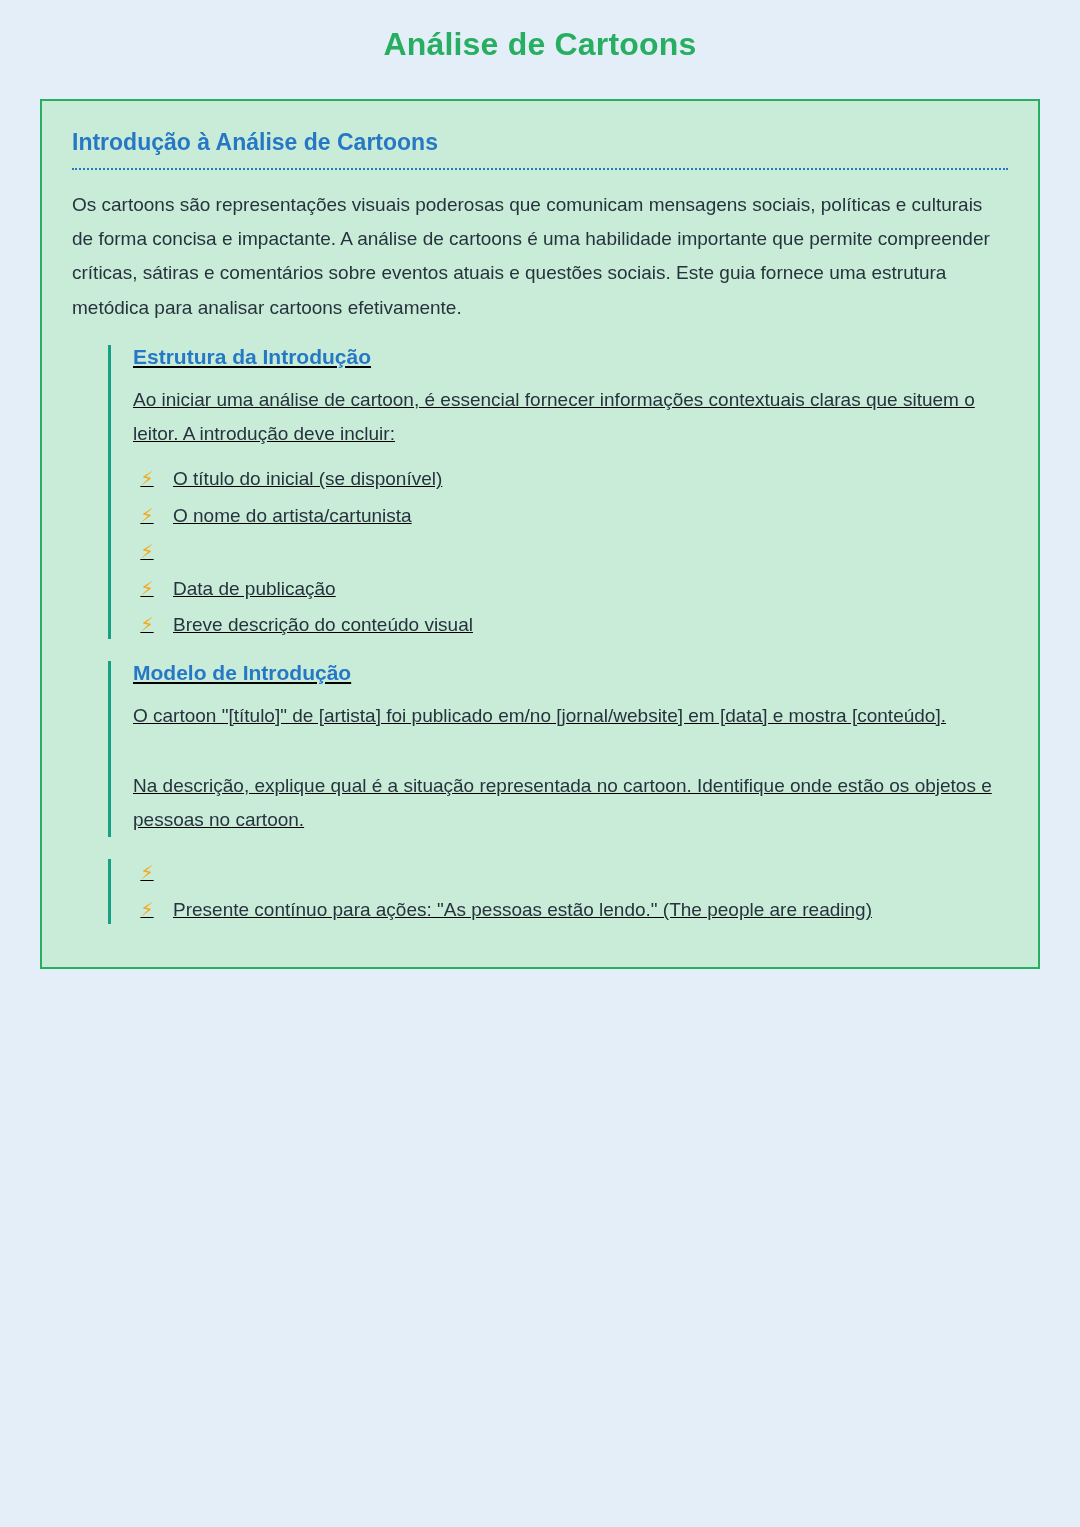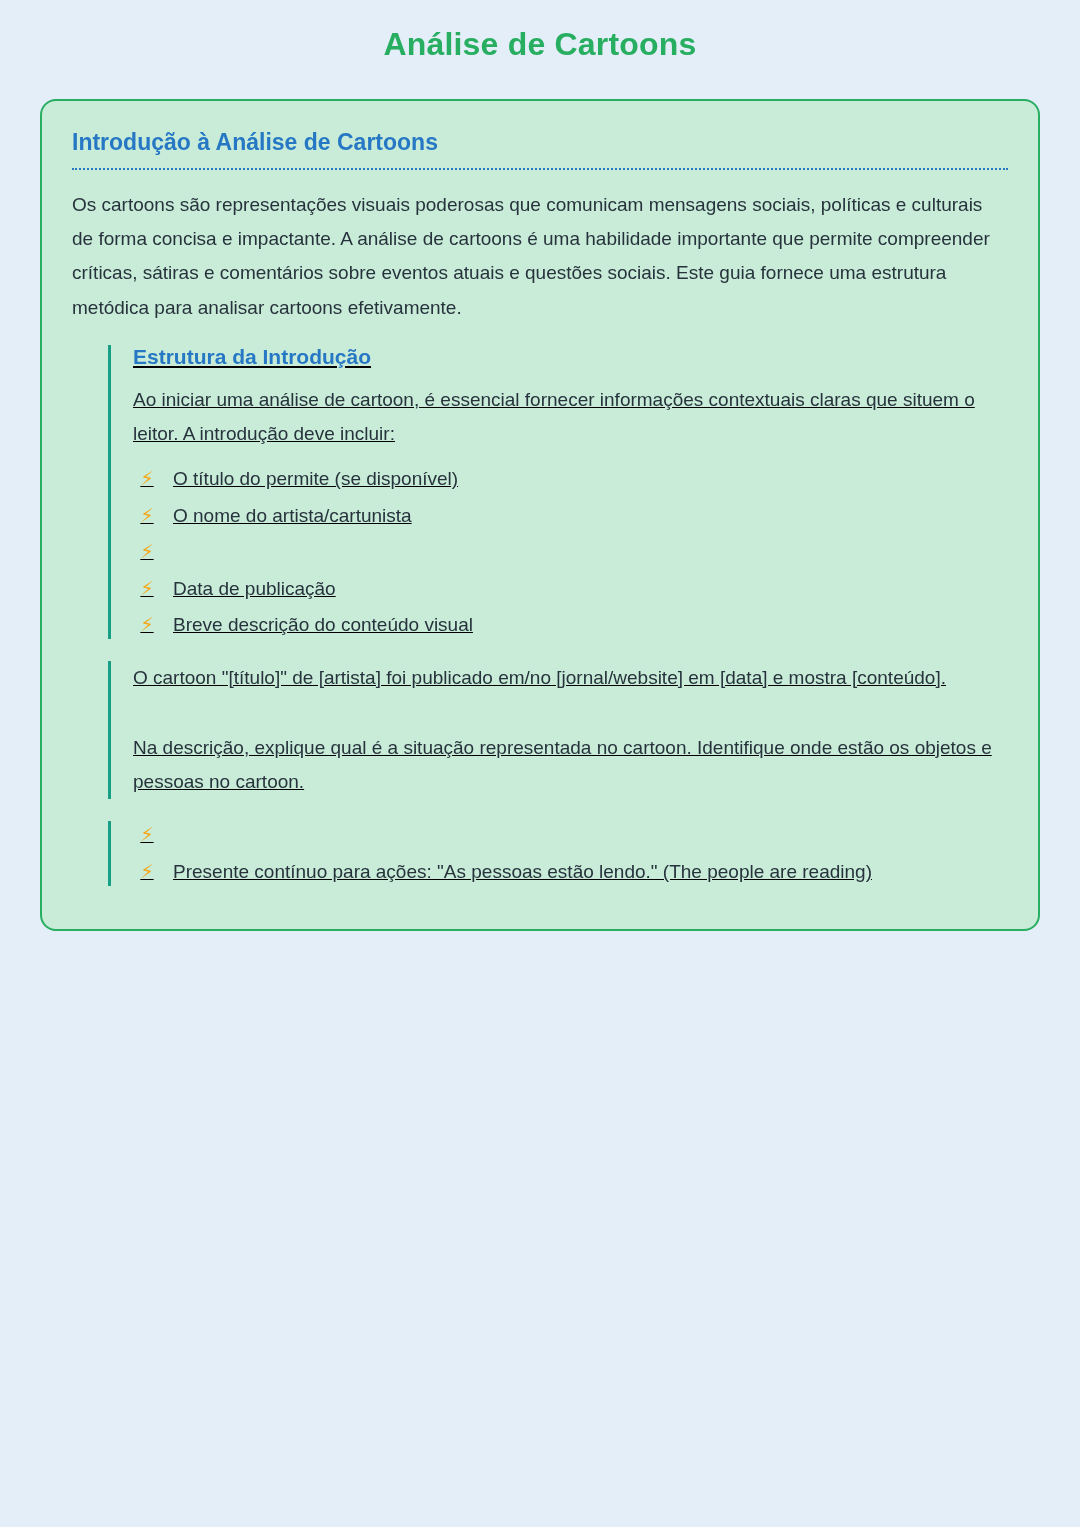--- a/index.html
+++ b/index.html
@@ -21,21 +21,21 @@
     font-size: 32px;
     font-weight: bold;
     padding-top: 26px;
     margin-bottom: 36px;
     letter-spacing: 0.2px;
   }
 
   .card {
     background: #c9ecd9;
     border: 2px solid #27ae60;
-    border-radius: 16px;
+    border-radius: 0;
     padding: 28px 30px 34px 30px;
   }
 
   .card-heading {
     color: #2778c4;
     font-size: 23px;
     font-weight: bold;
     padding-bottom: 12px;
     border-bottom: 2px dotted #2778c4;
     margin-bottom: 18px;
@@ -108,41 +108,42 @@
   <h2 class="card-heading">Introdução à Análise de Cartoons</h2>
 
   <p class="card-intro">Os cartoons são representações visuais poderosas que comunicam mensagens sociais, políticas e culturais de forma concisa e impactante. A análise de cartoons é uma habilidade importante que permite compreender críticas, sátiras e comentários sobre eventos atuais e questões sociais. Este guia fornece uma estrutura metódica para analisar cartoons efetivamente.</p>
 
   <div class="subsection">
     <h3 class="subsection-heading">Estrutura da Introdução</h3>
     <p>Ao iniciar uma análise de cartoon, é essencial fornecer informações contextuais claras que situem o leitor. A introdução deve incluir:</p>
     <ul class="bolt-list">
       <li>
         <span class="bolt-icon">⚡</span>
-        <span>O título do permite (se disponível)</span>
+        <span>O título do inicial (se disponível)</span>
       </li>
       <li>
         <span class="bolt-icon">⚡</span>
         <span>O nome do artista/cartunista</span>
       </li>
       <li>
         <span class="bolt-icon">⚡</span>
       </li>
       <li>
         <span class="bolt-icon">⚡</span>
         <span>Data de publicação</span>
       </li>
       <li>
         <span class="bolt-icon">⚡</span>
         <span>Breve descrição do conteúdo visual</span>
       </li>
     </ul>
   </div>
 
   <div class="subsection">
+    <h3 class="subsection-heading">Modelo de Introdução</h3>
     <p class="spaced-after">O cartoon "[título]" de [artista] foi publicado em/no [jornal/website] em [data] e mostra [conteúdo].</p>
     <p>Na descrição, explique qual é a situação representada no cartoon. Identifique onde estão os objetos e pessoas no cartoon.</p>
   </div>
 
   <div class="subsection">
     <ul class="bolt-list">
       <li>
         <span class="bolt-icon">⚡</span>
       </li>
       <li>

